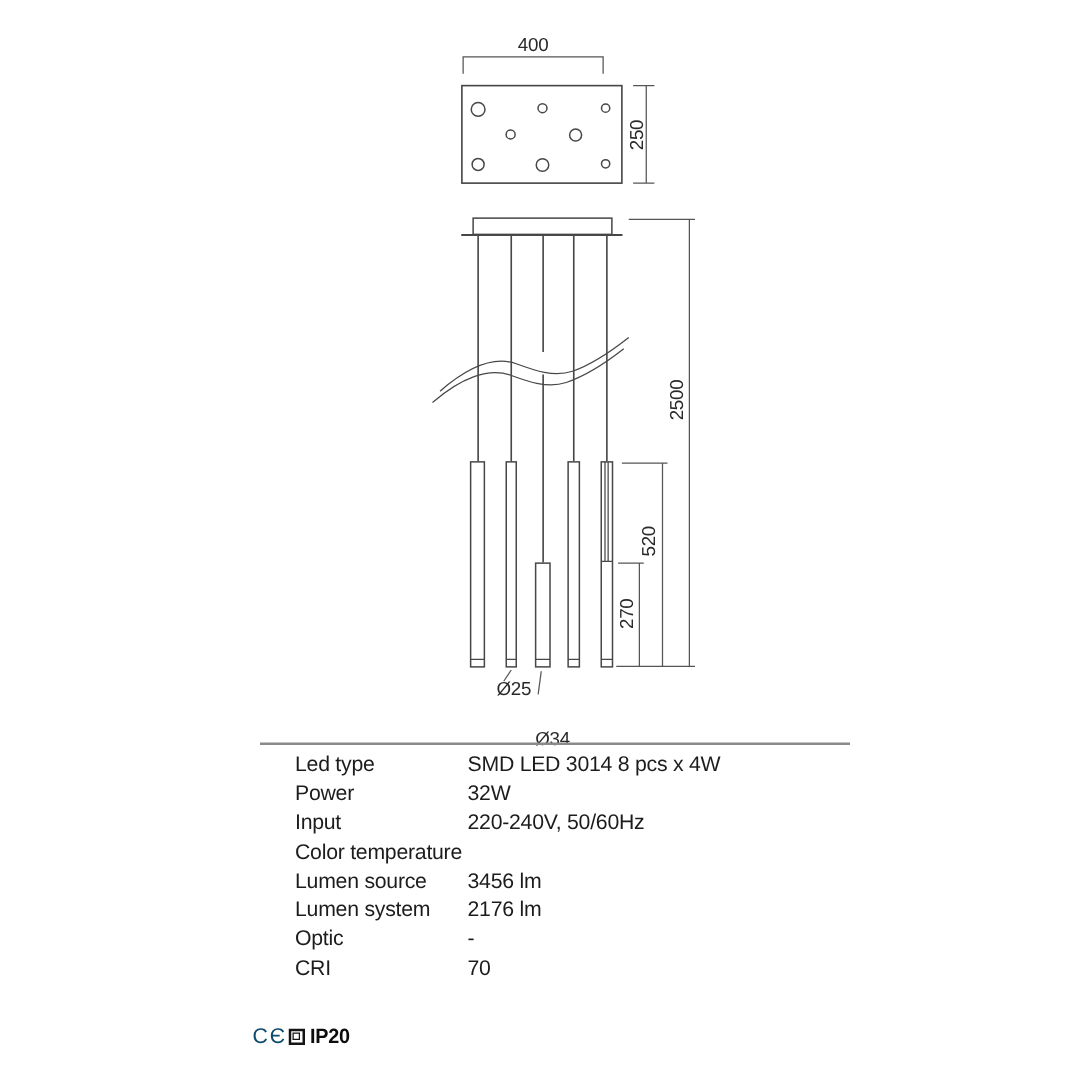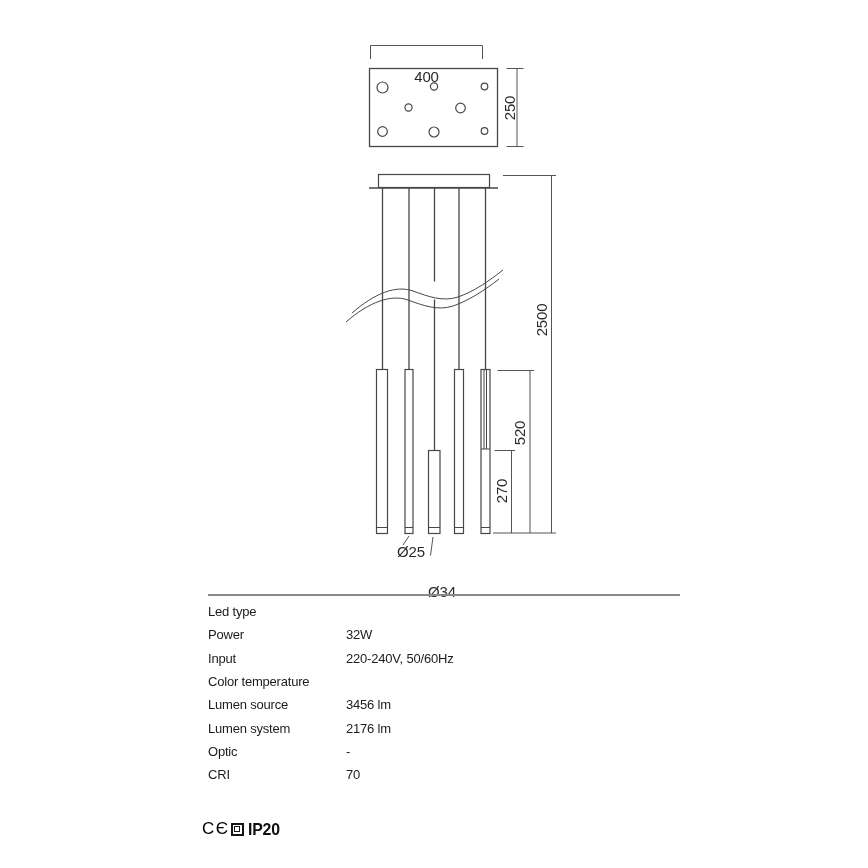--- a/index.html
+++ b/index.html
@@ -8,25 +8,25 @@
     font-family:"Liberation Sans",sans-serif;color:#1c1c1c;overflow:hidden;
   }
   svg.linework{position:absolute;left:0;top:0;}
   .dimlabel{
     position:absolute;font-size:15px;color:#2a2a2a;text-align:center;
     white-space:nowrap;line-height:16px;letter-spacing:-0.2px;
   }
   .vlabel{transform:rotate(-90deg);transform-origin:center center;}
   .spec-table{position:absolute;left:208px;top:600px;width:470px;}
   .spec-rule{position:absolute;left:208px;top:594px;width:472px;height:2px;background:#8a8a8a;}
-  .spec-row{display:flex;height:23.3px;align-items:center;font-size:13px;letter-spacing:-0.2px;}
+  .spec-row{display:flex;height:23.3px;align-items:center;font-size:17px;letter-spacing:-0.2px;margin-left:28px;}
   .spec-label{width:138px;flex:none;}
   .spec-value{flex:1;}
   .certs{position:absolute;left:202px;top:819px;display:flex;align-items:center;height:20px;}
-  .ce-mark{font-size:17px;letter-spacing:1.5px;color:#000000;text-align:center;}
+  .ce-mark{font-size:17px;letter-spacing:1.5px;color:#0c4a6e;text-align:center;}
   .sq-outer{width:9px;height:9px;border:2px solid #141414;display:flex;align-items:center;justify-content:center;margin:0 4px 0 1px;}
   .sq-inner{width:4px;height:4px;border:1.5px solid #141414;}
   .ip-rating{font-size:16.5px;font-weight:700;letter-spacing:-0.2px;color:#0d0d0d;transform:scaleX(0.96);transform-origin:left center;}
   .notdim-wrap{display:inline-block;margin-top:2px;}
 </style>
 </head>
 <body>
 
 <div class="canvas">
 
@@ -82,39 +82,40 @@
     <g stroke="#555555" fill="none" stroke-width="1">
       <path d="M503 175.5 H556 M551.5 175.5 V533"></path>
       <path d="M497.5 370.5 H534 M530 370.5 V533"></path>
       <path d="M494.5 450.5 H515 M511.5 450.5 V533"></path>
       <path d="M493 533 H556"></path>
       <path d="M403 545 L409 536"></path>
       <path d="M430.5 555.5 L433 537"></path>
     </g>
   </svg>
 
-  <div class="dimlabel" style="left:396px;top:29px;width:61px;margin-top:40px;">400</div>
+  <div class="dimlabel" style="left:396px;top:29px;width:61px;">400</div>
 
   <div class="dimlabel vlabel" style="left:490px;top:99.5px;width:40px;">250</div>
 
   <div class="dimlabel vlabel" style="left:516.5px;top:312px;width:50px;">2500</div>
 
   <div class="dimlabel vlabel" style="left:500px;top:425px;width:40px;">520</div>
 
   <div class="dimlabel vlabel" style="left:481.5px;top:482.5px;width:40px;">270</div>
 
   <div class="dimlabel" style="left:375px;top:544px;width:28px;margin-left:22px;">Ø25</div>
 
   <div class="dimlabel" style="left:428px;top:584px;width:28px;">Ø34</div>
 
   <div class="spec-rule"></div>
 
   <div class="spec-table">
     <div class="spec-row">
       <span class="spec-label">Led type</span>
+      <span class="spec-value">SMD LED 3014 8 pcs x 4W</span>
     </div>
     <div class="spec-row">
       <span class="spec-label">Power</span>
       <span class="spec-value">32W</span>
     </div>
     <div class="spec-row">
       <span class="spec-label">Input</span>
       <span class="spec-value">220-240V, 50/60Hz</span>
     </div>
     <div class="spec-row">

